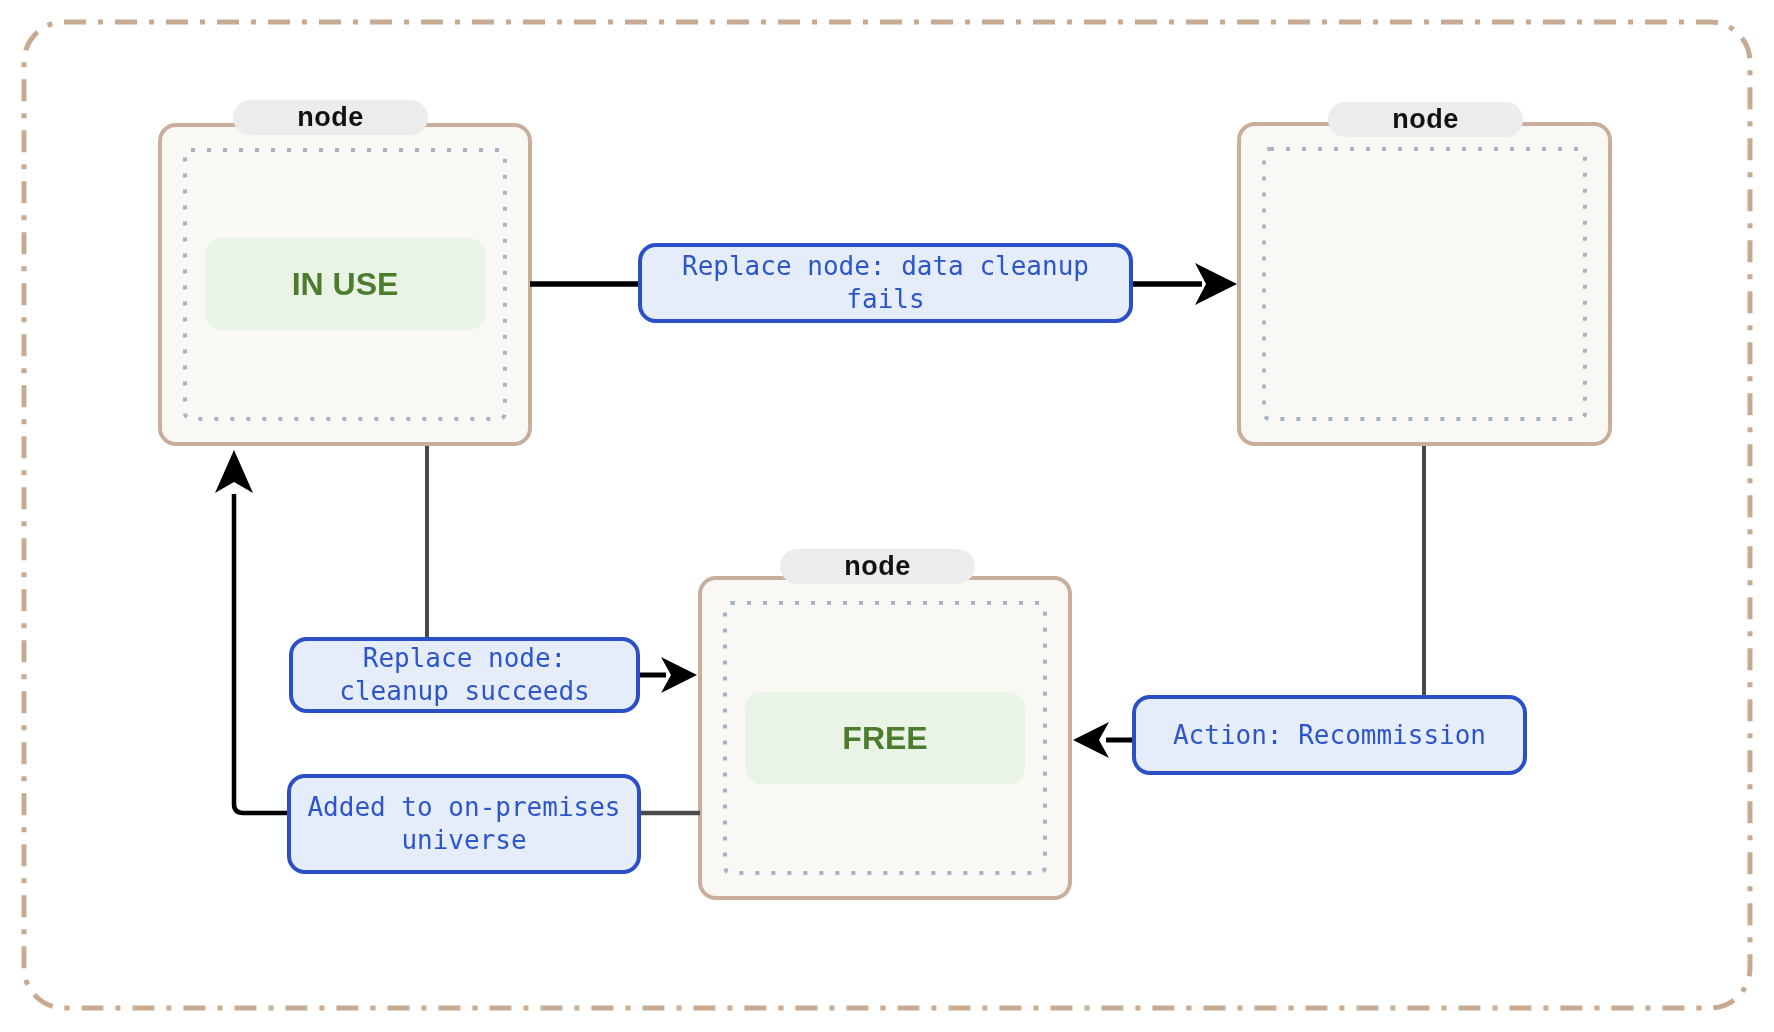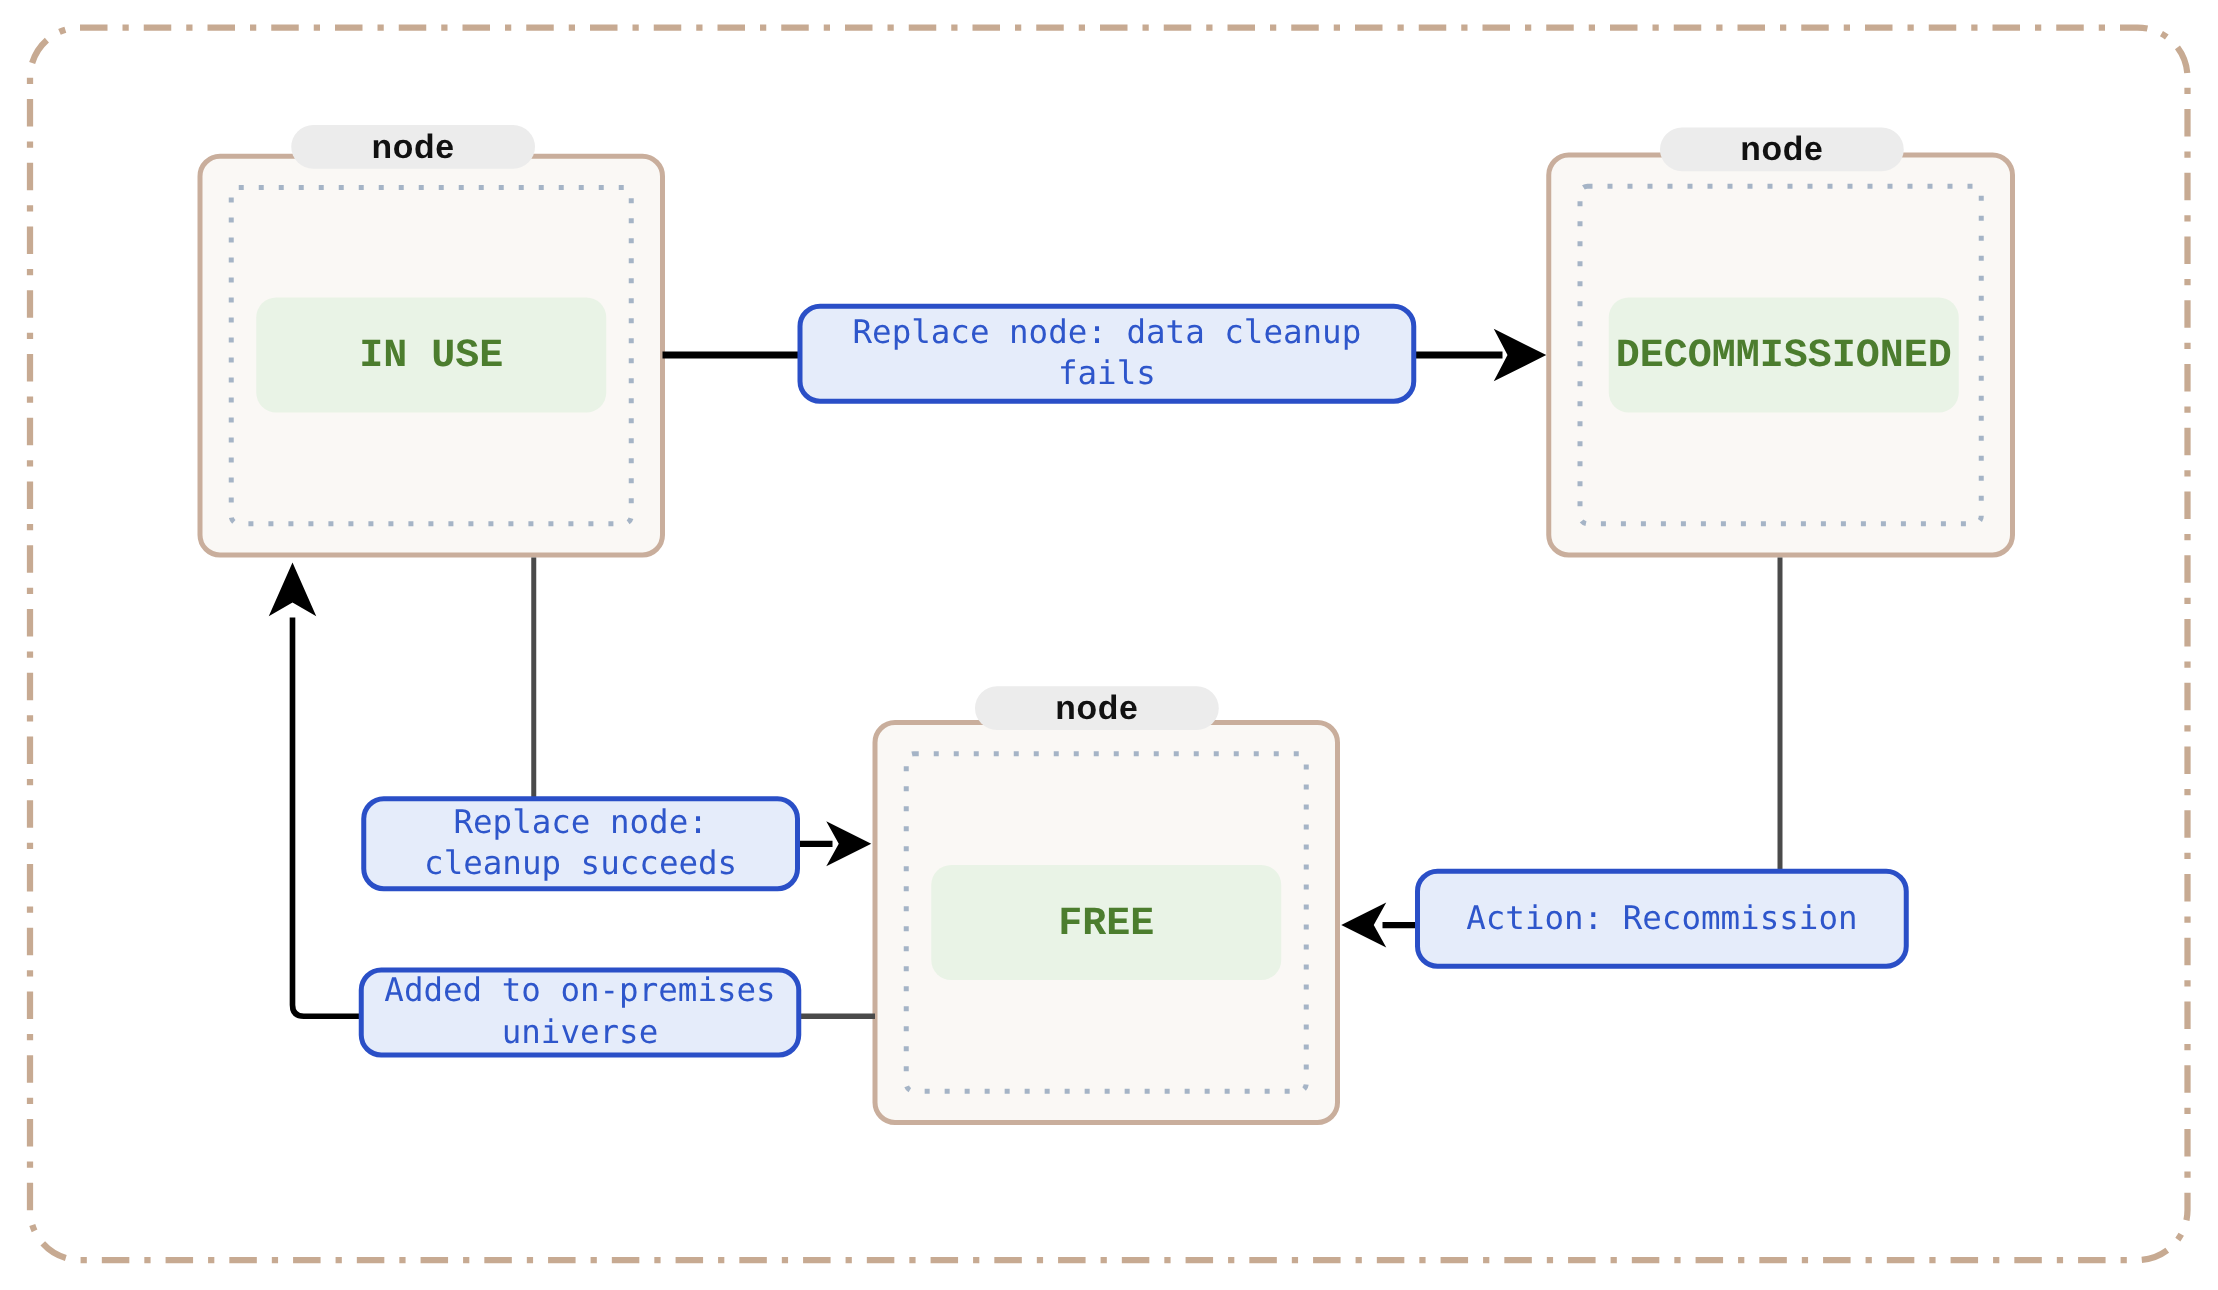--- a/index.html
+++ b/index.html
@@ -13,21 +13,21 @@
          font-family:"Liberation Sans",sans-serif;}
   .stage svg{position:absolute;left:0;top:0;z-index:2;}
   .node-card{position:absolute;z-index:1;box-sizing:border-box;background:var(--node-fill);
              border:4px solid var(--node-border);border-radius:18px;text-align:right;}
   .node-tab{position:absolute;box-sizing:border-box;height:35px;width:195px;
             background:var(--tab-fill);border-radius:18px;display:flex;align-items:center;
             justify-content:center;font-weight:700;font-size:27px;color:var(--tab-text);
             letter-spacing:0.5px;}
   .state-badge{position:absolute;box-sizing:border-box;width:280px;height:92px;
                background:var(--state-fill);border-radius:16px;display:flex;align-items:center;
-               justify-content:center;font-family:Liberation Mono, monospace;font-weight:700;
+               justify-content:center;font-family:Liberation Sans, sans-serif;font-weight:700;
                font-size:32px;color:var(--state-text);}
   .edge-label{position:absolute;z-index:3;box-sizing:border-box;background:var(--edge-label-fill);
               border:4px solid var(--edge-label-border);border-radius:18px;display:flex;
               flex-direction:column;align-items:center;justify-content:center;text-align:center;
               font-family:"DejaVu Sans Mono",monospace;font-size:26px;line-height:33px;
               color:var(--edge-label-text);padding:0 12px;}
 </style>
 </head>
 <body>
 
@@ -38,23 +38,20 @@
       <span>node</span>
     </div>
     <div class="state-badge" style="left:43px;top:111px;">
       <span>IN USE</span>
     </div>
   </div>
 
   <div class="node-card" style="left:1237px;top:122px;width:375px;height:324px;">
     <div class="node-tab" style="left:87px;top:-24px;">
       <span>node</span>
-    </div>
-    <div class="state-badge" style="left:46px;top:112px;">
-      <span>DECOMMISSIONED</span>
     </div>
   </div>
 
   <div class="node-card" style="left:698px;top:576px;width:374px;height:324px;">
     <div class="node-tab" style="left:78px;top:-31px;">
       <span>node</span>
     </div>
     <div class="state-badge" style="left:43px;top:112px;">
       <span>FREE</span>
     </div>
@@ -86,21 +83,21 @@
   </svg>
 
   <div class="edge-label" style="left:289px;top:637px;width:351px;height:76px;">
     <span>Replace node: cleanup succeeds</span>
   </div>
 
   <div class="edge-label" style="left:638px;top:243px;width:495px;height:80px;">
     <span>Replace node: data cleanup fails</span>
   </div>
 
-  <div class="edge-label" style="left:287px;top:774px;width:354px;height:72px;">
+  <div class="edge-label" style="left:287px;top:774px;width:354px;height:100px;">
     <span>Added to on-premises universe</span>
   </div>
 
   <div class="edge-label" style="left:1132px;top:695px;width:395px;height:80px;align-items:center;">
     <span>Action: Recommission</span>
   </div>
 
 </div>
 
 </body></html>

